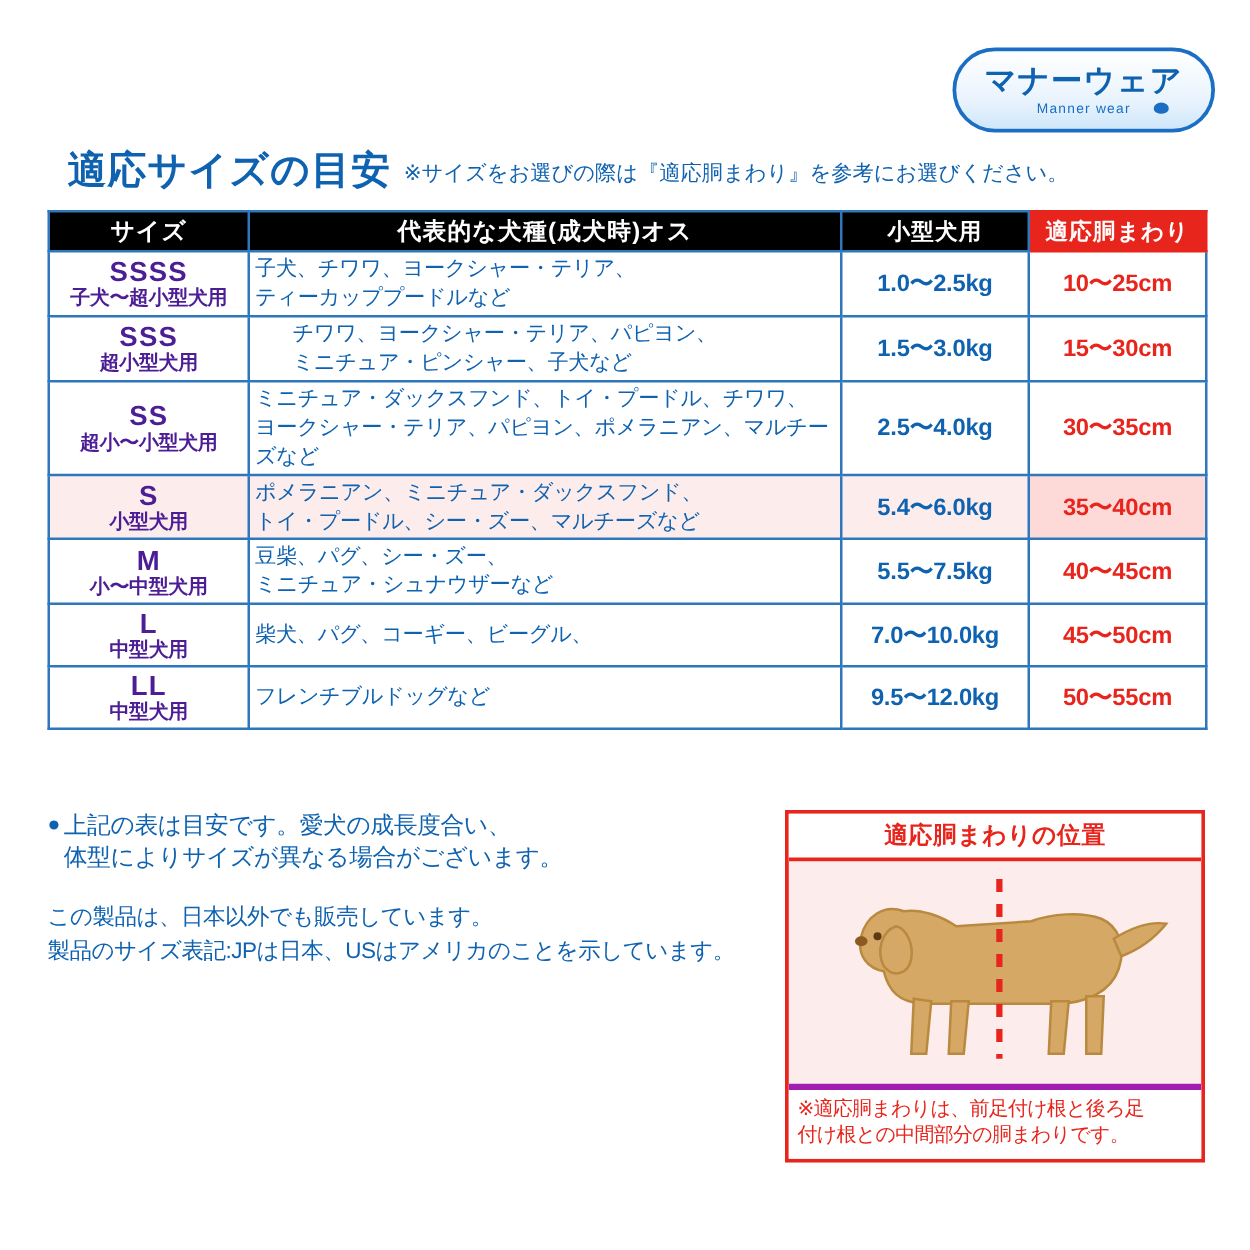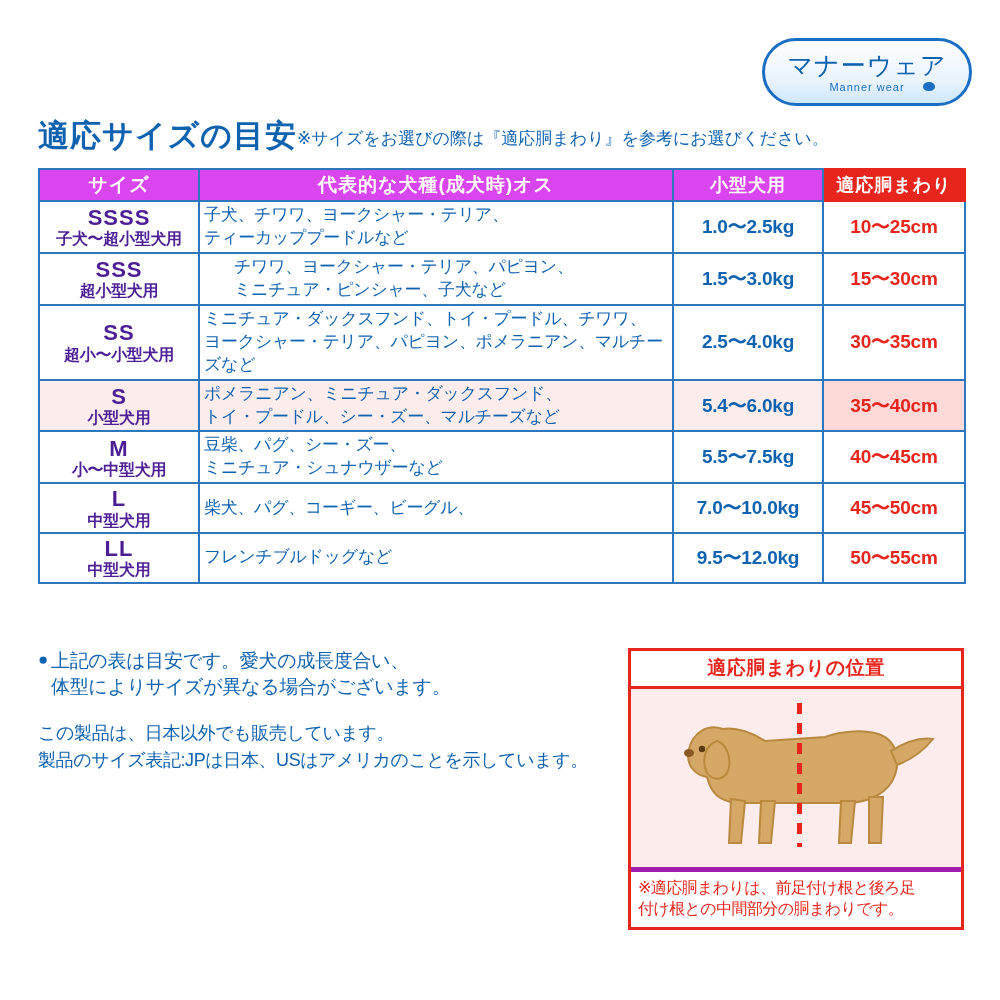--- a/index.html
+++ b/index.html
@@ -23,21 +23,21 @@
     border: 3px solid #1a6fc4;
     border-radius: 34px;
     background: linear-gradient(#ffffff, #e8f3fd 65%, #cfe7fa);
     display: flex; flex-direction: column;
     align-items: center; justify-content: center;
     padding-top: 2px;
   }
   .logo-jp {
     color: #0f62b0;
     font-size: 25px;
-    font-weight: normal;
+    font-weight: bold;
     letter-spacing: 1px;
     line-height: 1;
   }
   .logo-en {
     color: #1a6fc4;
     font-size: 11px;
     letter-spacing: 1px;
     margin-top: 4px;
     line-height: 1;
   }
@@ -45,23 +45,24 @@
     position: absolute;
     right: 34px; bottom: 12px;
     width: 12px; height: 9px;
     background: #1a6fc4;
     border-radius: 50% 50% 45% 45%;
   }
 
   
   .heading {
     position: absolute;
-    left: 38px; top: 120px;
+    left: 54px; top: 120px;
     display: flex;
     align-items: flex-end;
+    gap: 10px;
     text-align: right;
   }
   .heading-main {
     color: #0f62b0;
     font-size: 31px;
     font-weight: bold;
     letter-spacing: 1px;
     line-height: 1;
   }
   .heading-note {
@@ -78,21 +79,21 @@
     width: 926px;
     border-collapse: collapse;
     table-layout: fixed;
   }
   .size-table th, .size-table td {
     border: 2px solid #2f77bd;
     padding: 2px 4px;
     vertical-align: middle;
   }
   .size-table thead th {
-    background: #d946ef;
+    background: #000000;
     color: #ffffff;
     font-size: 19px;
     font-weight: bold;
     height: 32px;
     letter-spacing: 1px;
   }
   .size-table thead th.weight-head { font-size: 18px; }
   .size-table thead th.girth-head {
     background: #e8251c;
     border-color: #e8251c;

